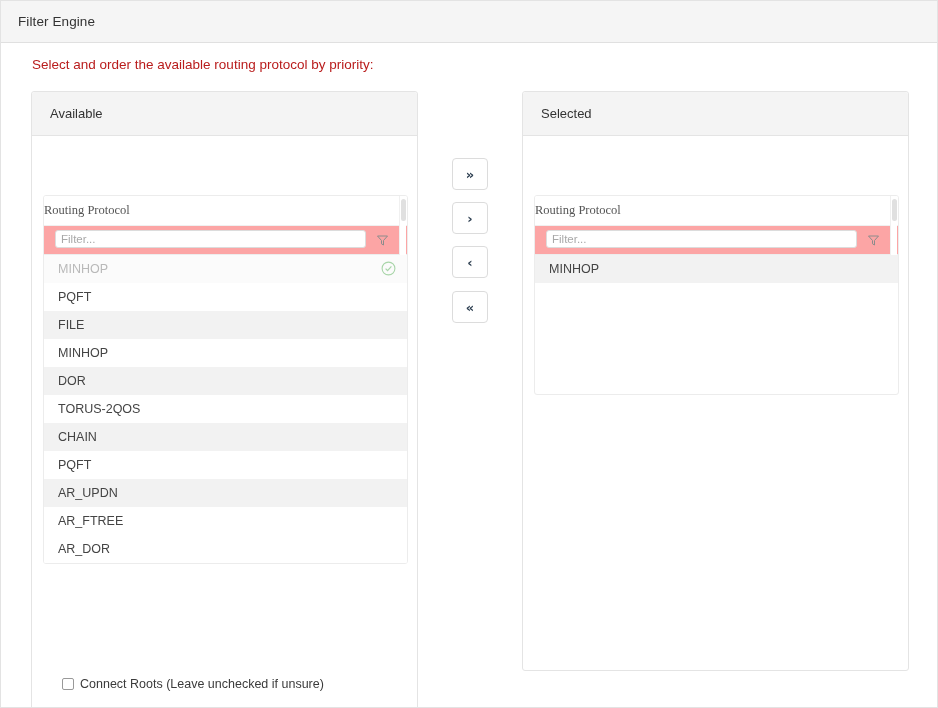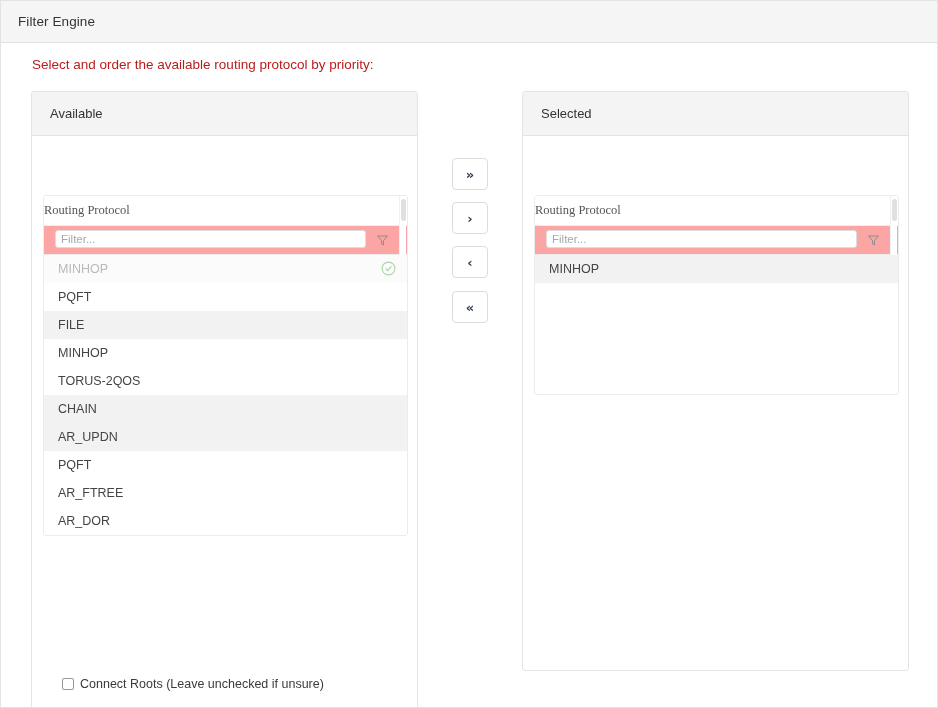--- a/index.html
+++ b/index.html
@@ -258,31 +258,34 @@
 
         <div class="dt-row">
           <span class="dt-row-label">PQFT</span>
         </div>
         <div class="dt-row alt">
           <span class="dt-row-label">FILE</span>
         </div>
         <div class="dt-row">
           <span class="dt-row-label">MINHOP</span>
         </div>
+        <div class="dt-row alt">
+          <span class="dt-row-label">DOR</span>
+        </div>
         <div class="dt-row">
           <span class="dt-row-label">TORUS-2QOS</span>
         </div>
         <div class="dt-row alt">
           <span class="dt-row-label">CHAIN</span>
         </div>
+        <div class="dt-row">
+          <span class="dt-row-label">PQFT</span>
+        </div>
         <div class="dt-row alt">
           <span class="dt-row-label">AR_UPDN</span>
-        </div>
-        <div class="dt-row">
-          <span class="dt-row-label">PQFT</span>
         </div>
         <div class="dt-row">
           <span class="dt-row-label">AR_FTREE</span>
         </div>
         <div class="dt-row">
           <span class="dt-row-label">AR_DOR</span>
         </div>
 
       </div>
     </div>

